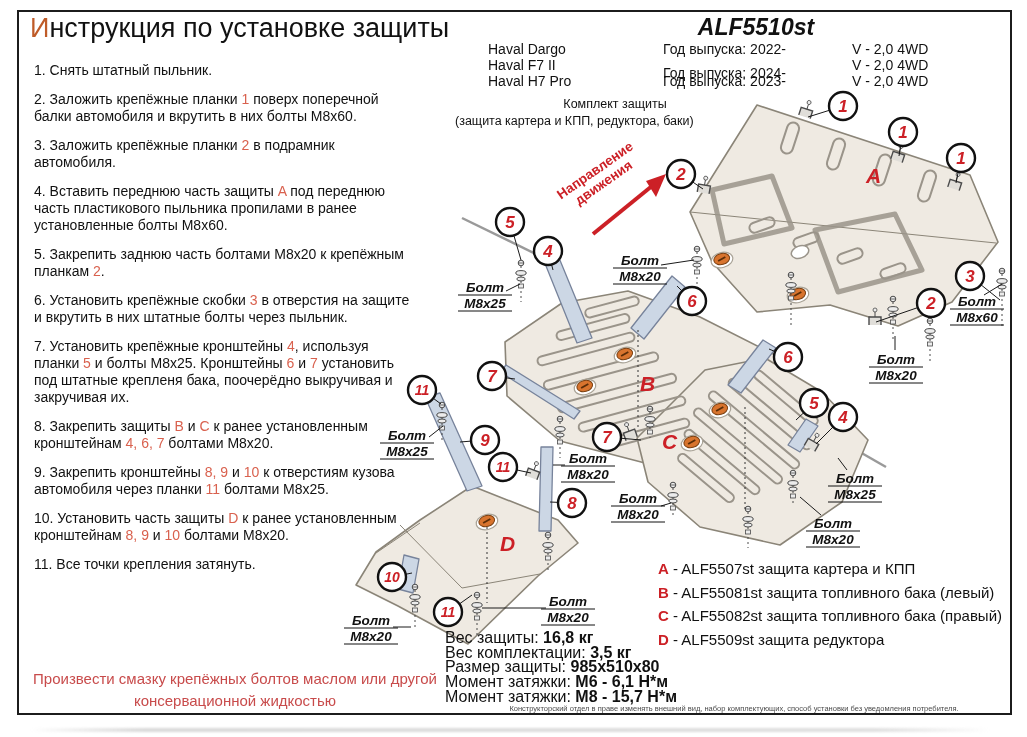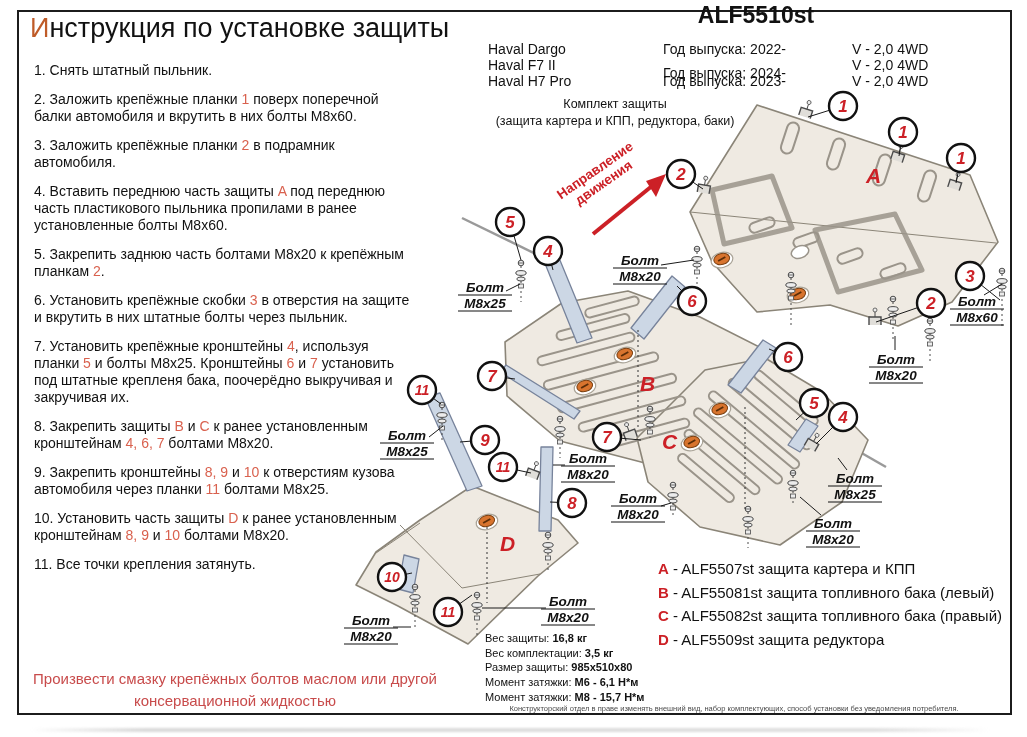--- a/index.html
+++ b/index.html
@@ -6,27 +6,27 @@
   .page{position:relative;width:1027px;height:737px;background:#fff;
         font-family:"Liberation Sans",sans-serif;color:#111;overflow:hidden;}
   .abs{position:absolute;}
   .frame{position:absolute;left:17px;top:10px;width:995px;height:705px;
          border:2px solid #1c1c1c;box-sizing:border-box;}
   .title{left:30px;top:13px;font-size:27px;letter-spacing:0;white-space:nowrap;}
   .title .first{color:#bf5b28;}
   .instructions{left:22px;top:50px;width:404px;font-size:14px;line-height:17px;}
   .instructions p{margin:12px;}
   .ref{color:#d9614e;}
-  .part-number{left:646px;top:2px;width:220px;text-align:center;font-size:23px;font-weight:700;}
+  .part-number{left:646px;top:14px;width:220px;text-align:center;font-size:23px;font-weight:700;font-style:italic;}
   .veh span{position:absolute;font-size:14px;white-space:nowrap;}
   .kit-title{left:530px;top:97px;width:170px;text-align:center;font-size:12.5px;}
-  .kit-sub{left:455px;top:114px;width:320px;text-align:center;font-size:12.5px;}
+  .kit-sub{left:455px;top:114px;width:320px;font-size:12.5px;}
   .legend{left:658px;top:557px;font-size:15px;line-height:23.5px;white-space:nowrap;}
   .legend .ltr{color:#cc2026;font-weight:700;}
-  .specs{left:445px;top:631px;font-size:11px;line-height:14.7px;white-space:nowrap;margin-left:40px;}
+  .specs{left:445px;top:631px;font-size:16px;line-height:14.7px;white-space:nowrap;}
   .specs b{font-weight:700;}
   .note{left:20px;top:668px;width:430px;text-align:center;color:#c84b4b;font-size:15px;line-height:22px;}
   .disclaimer{left:460px;top:704px;width:548px;text-align:center;font-size:7.5px;color:#4a4a4a;}
   .smear{position:absolute;left:30px;width:960px;top:728px;height:4px;opacity:.5;
          background:linear-gradient(90deg,transparent,#b5b5b5 12%,#c2c2c2 88%,transparent);filter:blur(1px);}
   svg text{font-family:"Liberation Sans",sans-serif;}
 </style>
 </head>
 <body>
 

